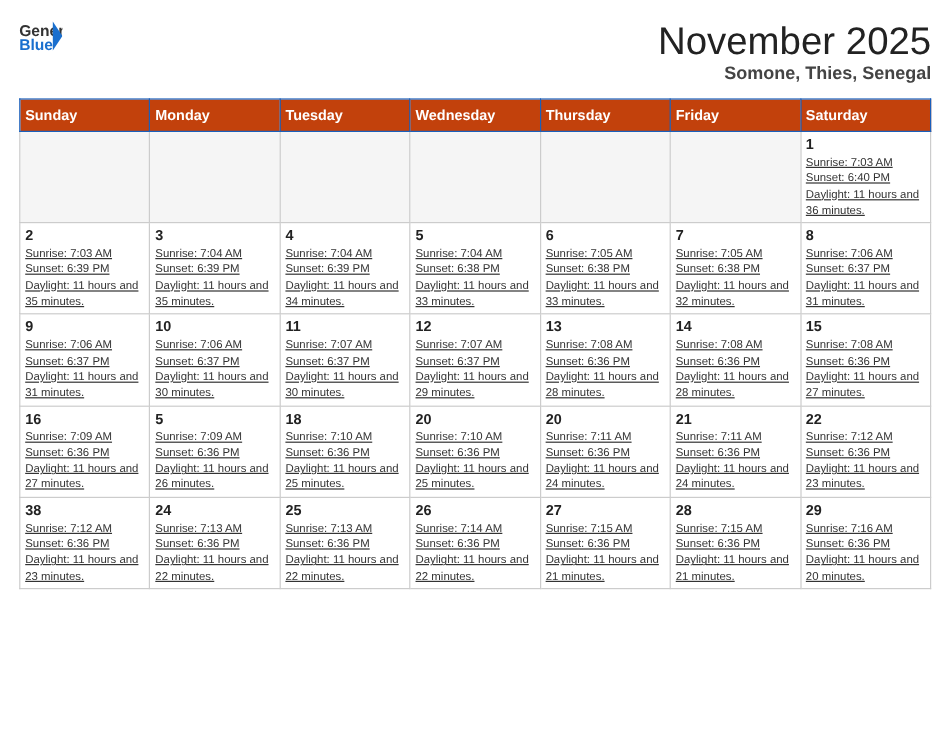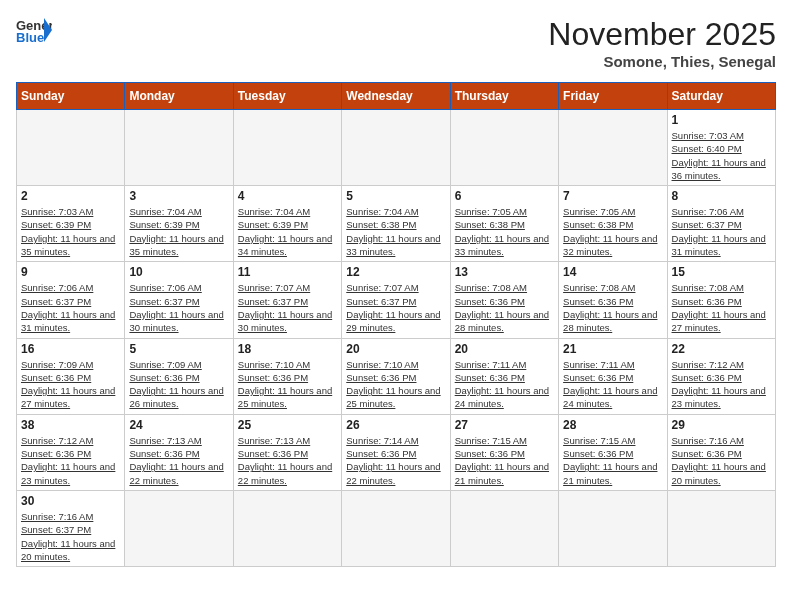--- a/index.html
+++ b/index.html
@@ -236,26 +236,14 @@
         </td>
         <td>
           <div class="day-number">28</div>
           <div class="day-info">Sunrise: 7:15 AM<br>Sunset: 6:36 PM<br>Daylight: 11 hours and 21 minutes.</div>
         </td>
         <td>
           <div class="day-number">29</div>
           <div class="day-info">Sunrise: 7:16 AM<br>Sunset: 6:36 PM<br>Daylight: 11 hours and 20 minutes.</div>
         </td>
       </tr>
-      <tr class="last-row">
-        <td>
-          <div class="day-number">30</div>
-          <div class="day-info">Sunrise: 7:16 AM<br>Sunset: 6:37 PM<br>Daylight: 11 hours and 20 minutes.</div>
-        </td>
-        <td class="empty"></td>
-        <td class="empty"></td>
-        <td class="empty"></td>
-        <td class="empty"></td>
-        <td class="empty"></td>
-        <td class="empty"></td>
-      </tr>
     </tbody>
 </table>
 
 </body></html>

